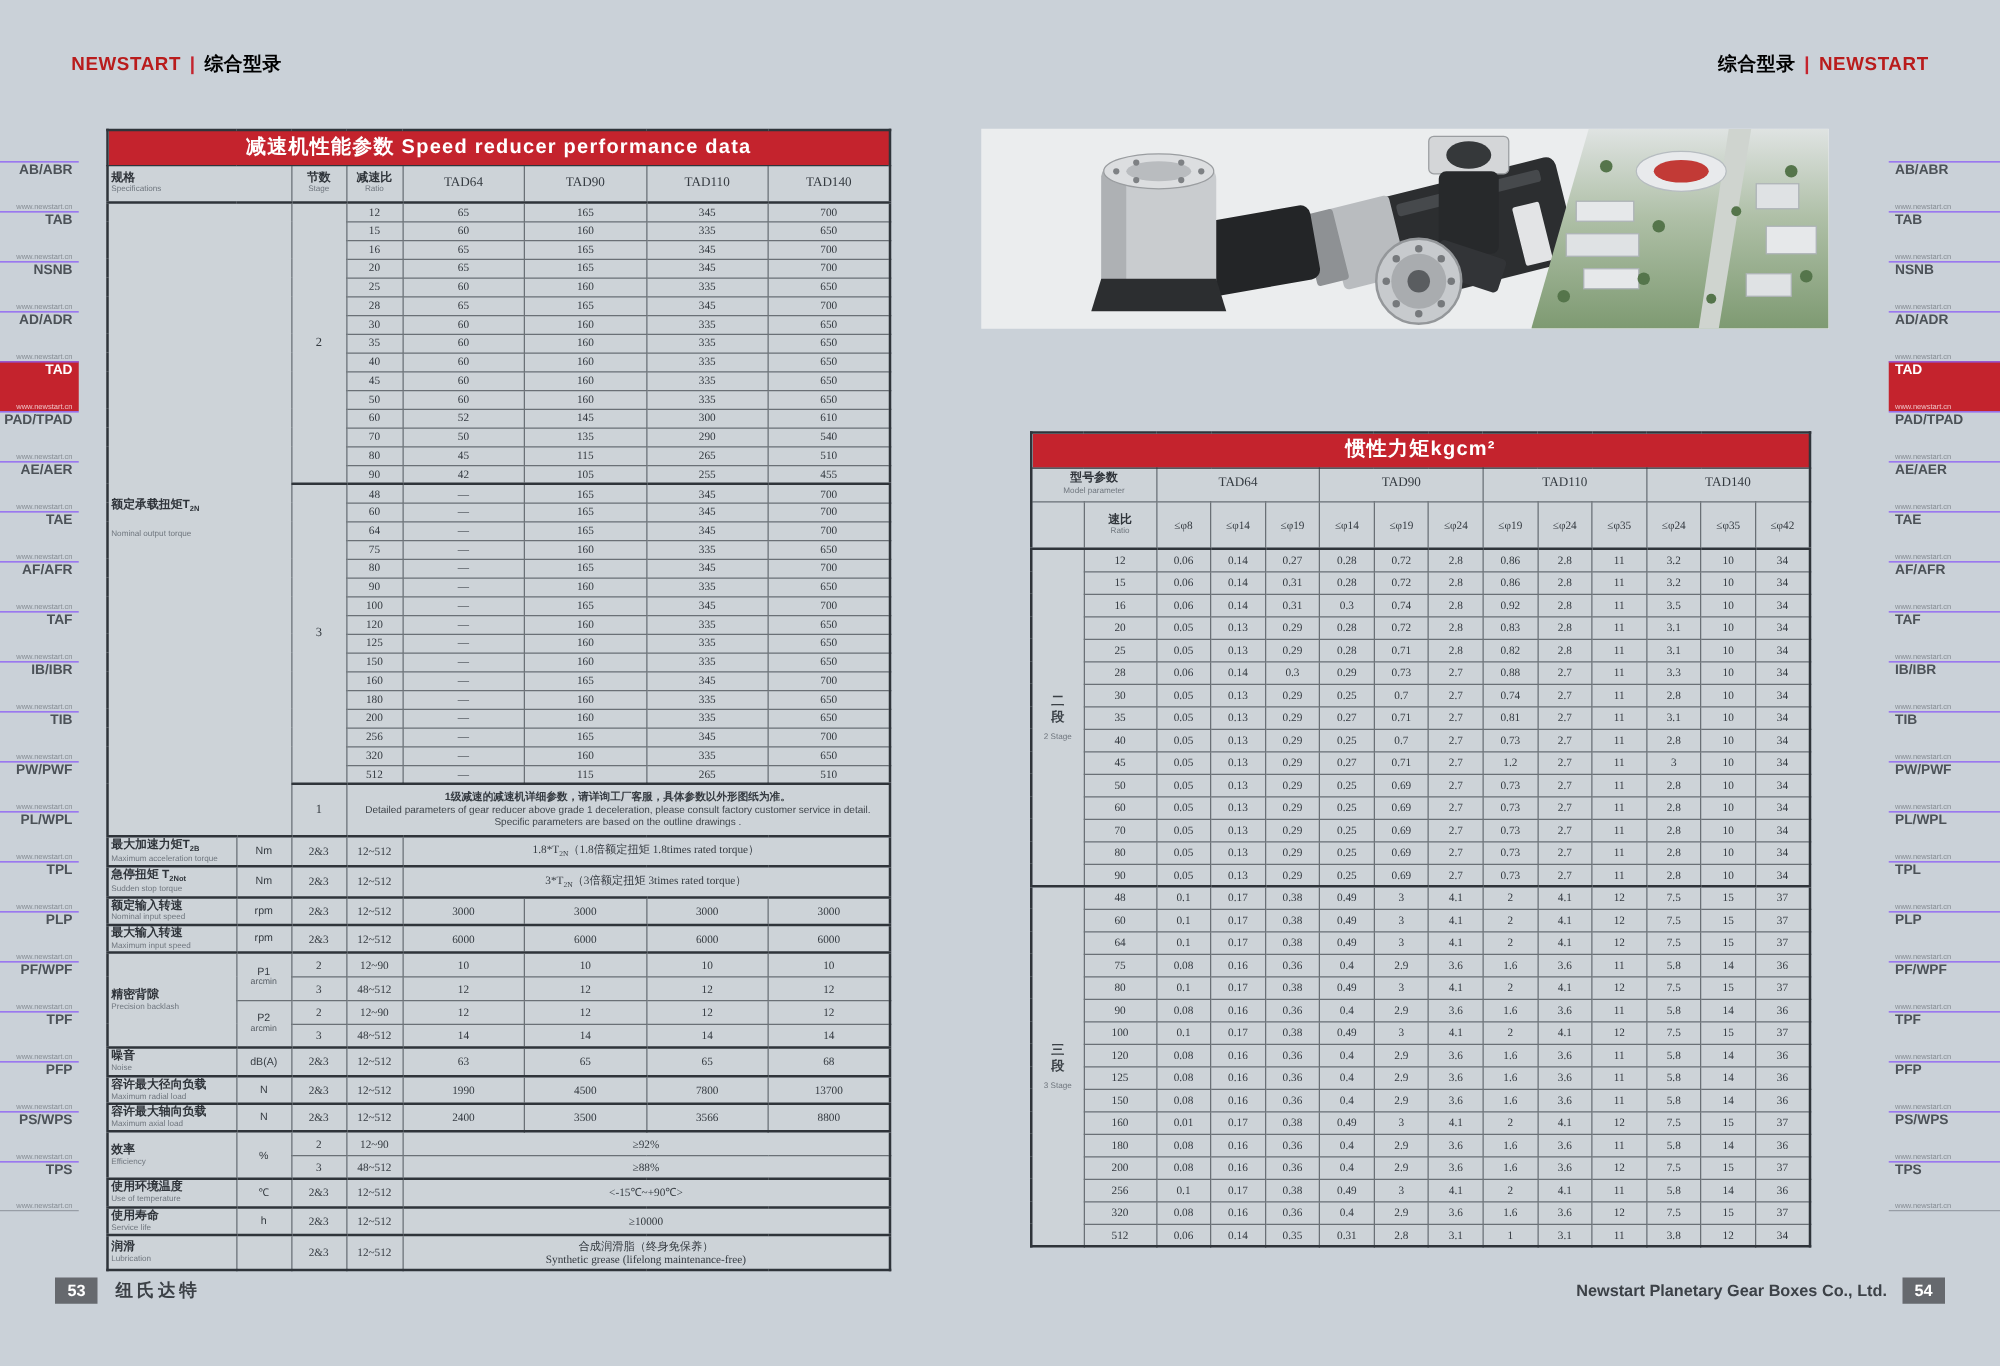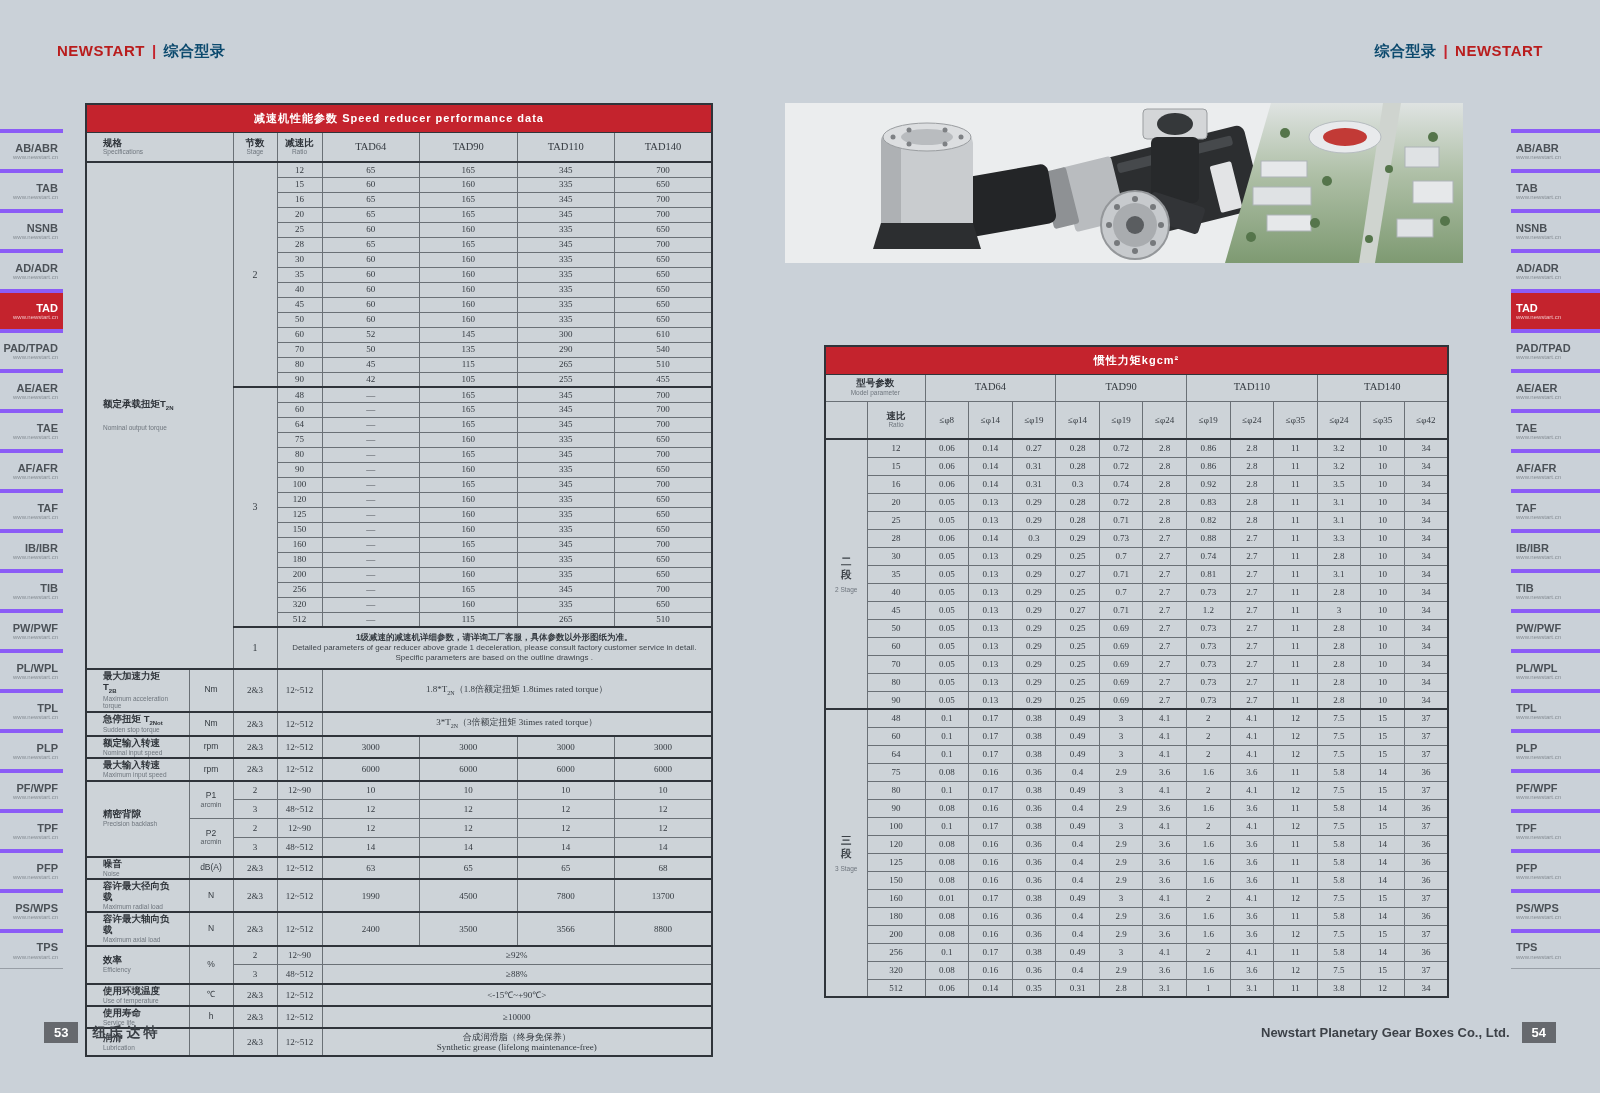--- a/index.html
+++ b/index.html
@@ -3,46 +3,46 @@
 <meta charset="utf-8">
 <style>
   *{margin:0;padding:0;box-sizing:border-box;}
   html,body{width:1600px;height:1093px;}
   body{position:relative;background:#cad1d8;font-family:"Liberation Sans",sans-serif;overflow:hidden;}
 
   
   .hdr{position:absolute;top:42px;font-size:15px;font-weight:bold;letter-spacing:.5px;}
   .hdr-left{left:57px;} .hdr-right{right:57px;}
   .brand{color:#b91c1c;} .hdr .sep{color:#c4232d;margin:0 7px;}
-  .hdr-title{color:#0c4a6e;}
+  .hdr-title{color:#000000;}
 
   
   .sidebar{position:absolute;top:129px;}
   #sidebar-left{left:0;width:63px;}
   #sidebar-right{left:1511px;width:89px;}
-  .sb-item{height:40px;border-top:4px solid #8b5cf6;display:flex;flex-direction:column;justify-content:center;cursor:pointer;}
+  .sb-item{height:40px;border-top:1px solid #8b5cf6;display:flex;flex-direction:column;justify-content:space-between;cursor:pointer;}
   .sidebar .sb-item:last-child{border-bottom:1px solid #989ea6;}
   #sidebar-left .sb-item{align-items:flex-end;padding-right:5px;}
   #sidebar-right .sb-item{align-items:flex-start;padding-left:5px;}
   .sb-label{font-size:11px;font-weight:bold;color:#4b5157;line-height:1.15;}
   .sb-url{font-size:6px;color:#868d94;}
   .sb-item.active{background:#c4232d;}
   .sb-item.active .sb-label{color:#fff;}
   .sb-item.active .sb-url{color:#efc2c5;}
 
   
   #perf-table{position:absolute;left:85px;top:103px;width:628px;}
   #inertia-table{position:absolute;left:824px;top:345px;width:625px;}
   table{border-collapse:collapse;table-layout:fixed;width:100%;border:2px solid #2f343a;}
   td,th{border:1px solid #6a7076;background:#cdd3d8;color:#343a40;text-align:center;vertical-align:middle;
         padding:0 1px;font-size:9px;font-weight:normal;line-height:1.15;overflow:hidden;}
-  tr.title th{background:#c4232d;color:#fff;font-size:11px;font-weight:bold;height:28px;letter-spacing:1px;border-color:#2f343a;}
+  tr.title th{background:#c4232d;color:#fff;font-size:16px;font-weight:bold;height:28px;letter-spacing:1px;border-color:#2f343a;}
   .cn{display:block;font-size:9.5px;font-weight:bold;color:#2f343a;font-family:"Liberation Sans",sans-serif;}
   .en{display:block;font-size:6.5px;color:#6f767e;font-family:"Liberation Sans",sans-serif;}
-  .lbl{text-align:left;padding:1px 16px;}
+  .lbl{text-align:left;padding:1px 2px;}
   sub{font-size:6px;}
   .num,.model,.shaft{font-family:"Liberation Serif",serif;}
   .model{font-size:10.5px;}
   .shaft{font-size:9px;}
   .unit{font-size:8.5px;}
   .unit-small{font-size:7px;color:#565d64;}
   .sec{border-top:2px solid #2f343a;}
   .stagecell{font-family:"Liberation Serif",serif;font-size:10px;}
 
   .perf thead tr.cols{height:30px;}

